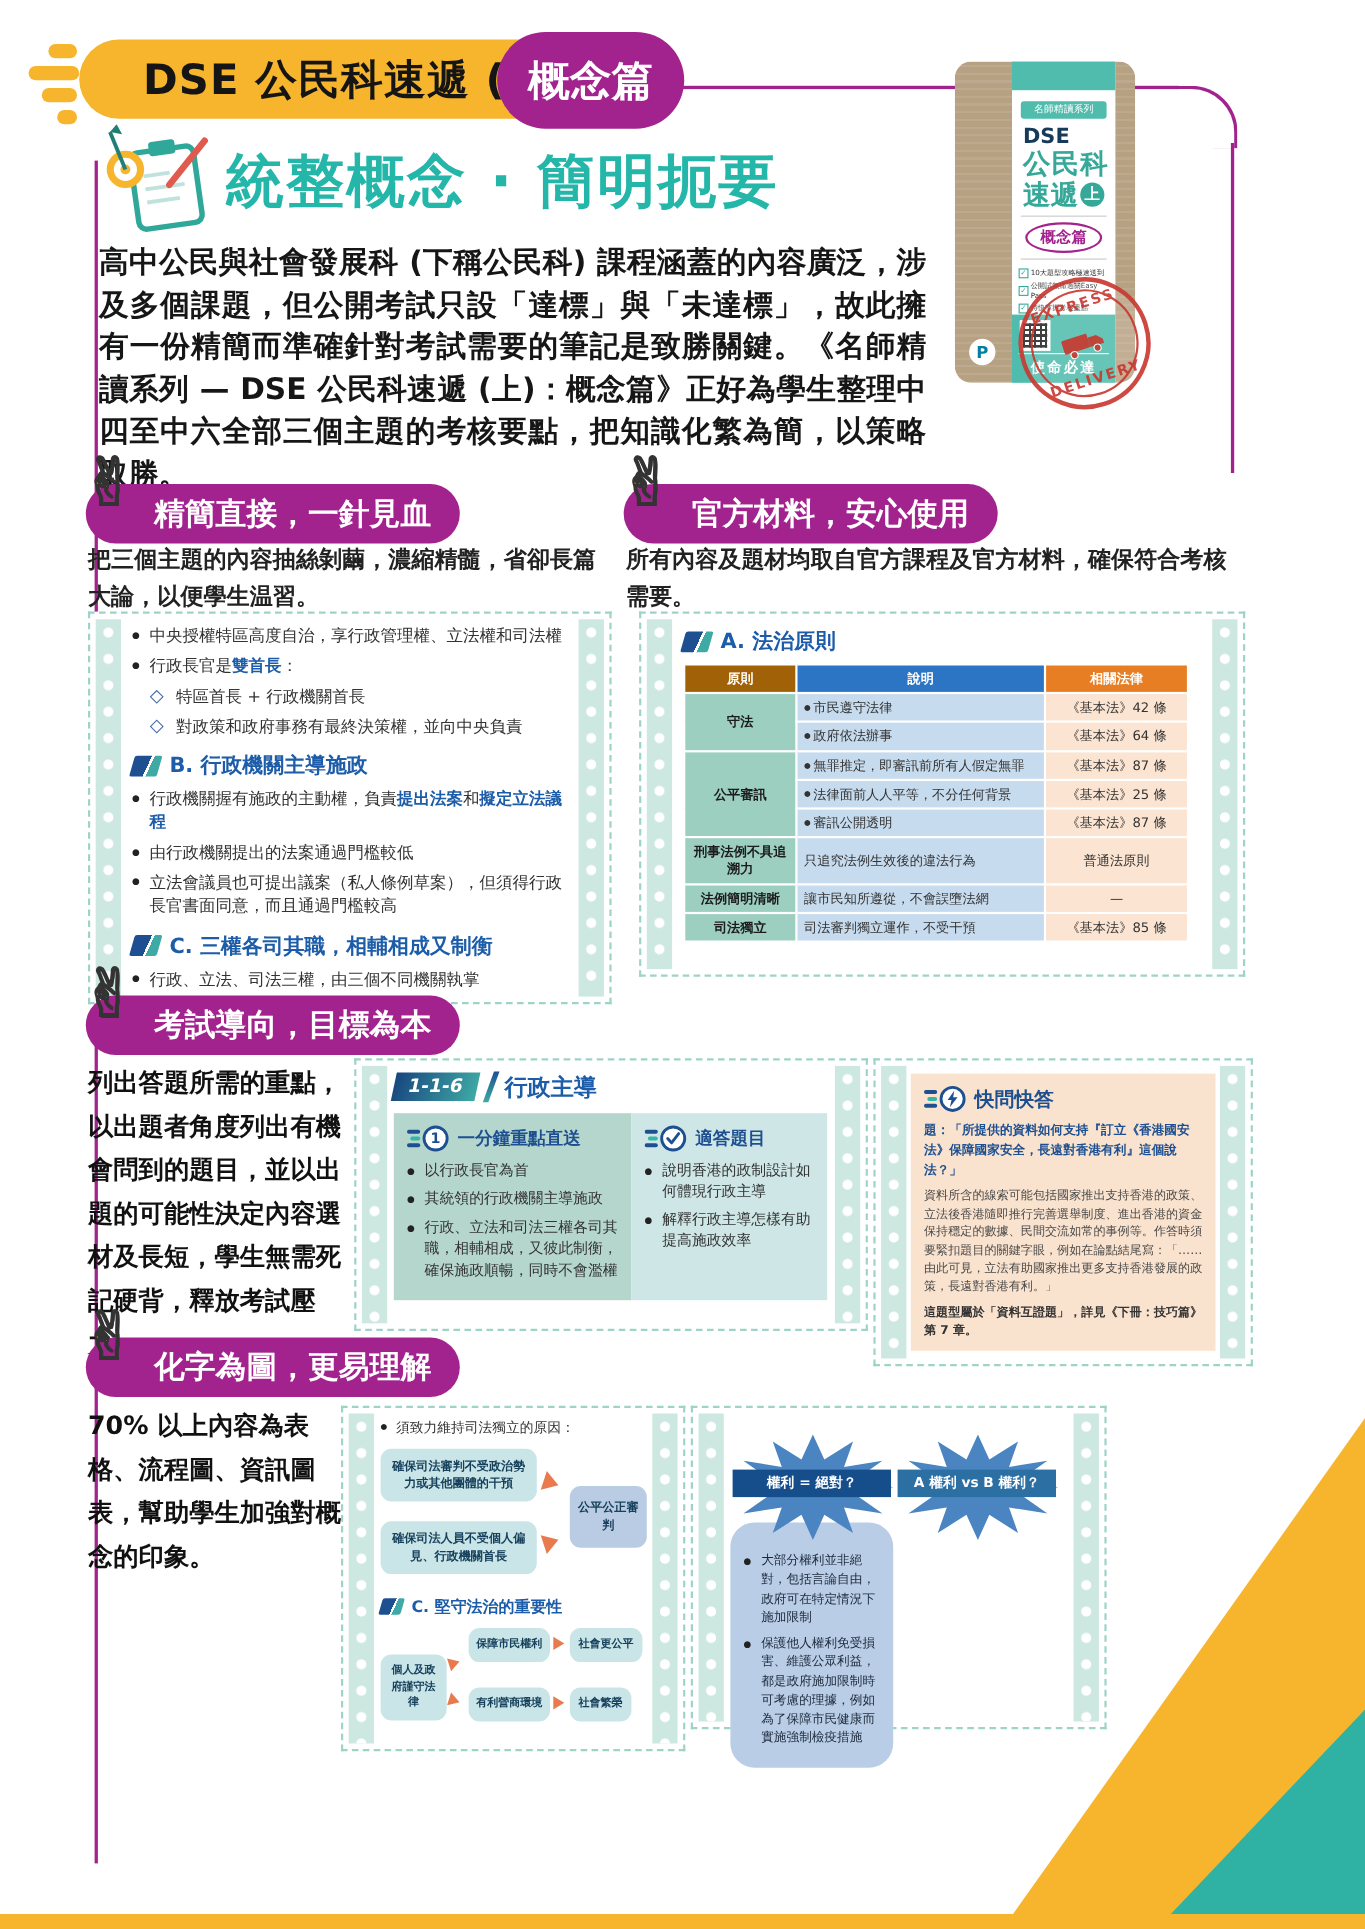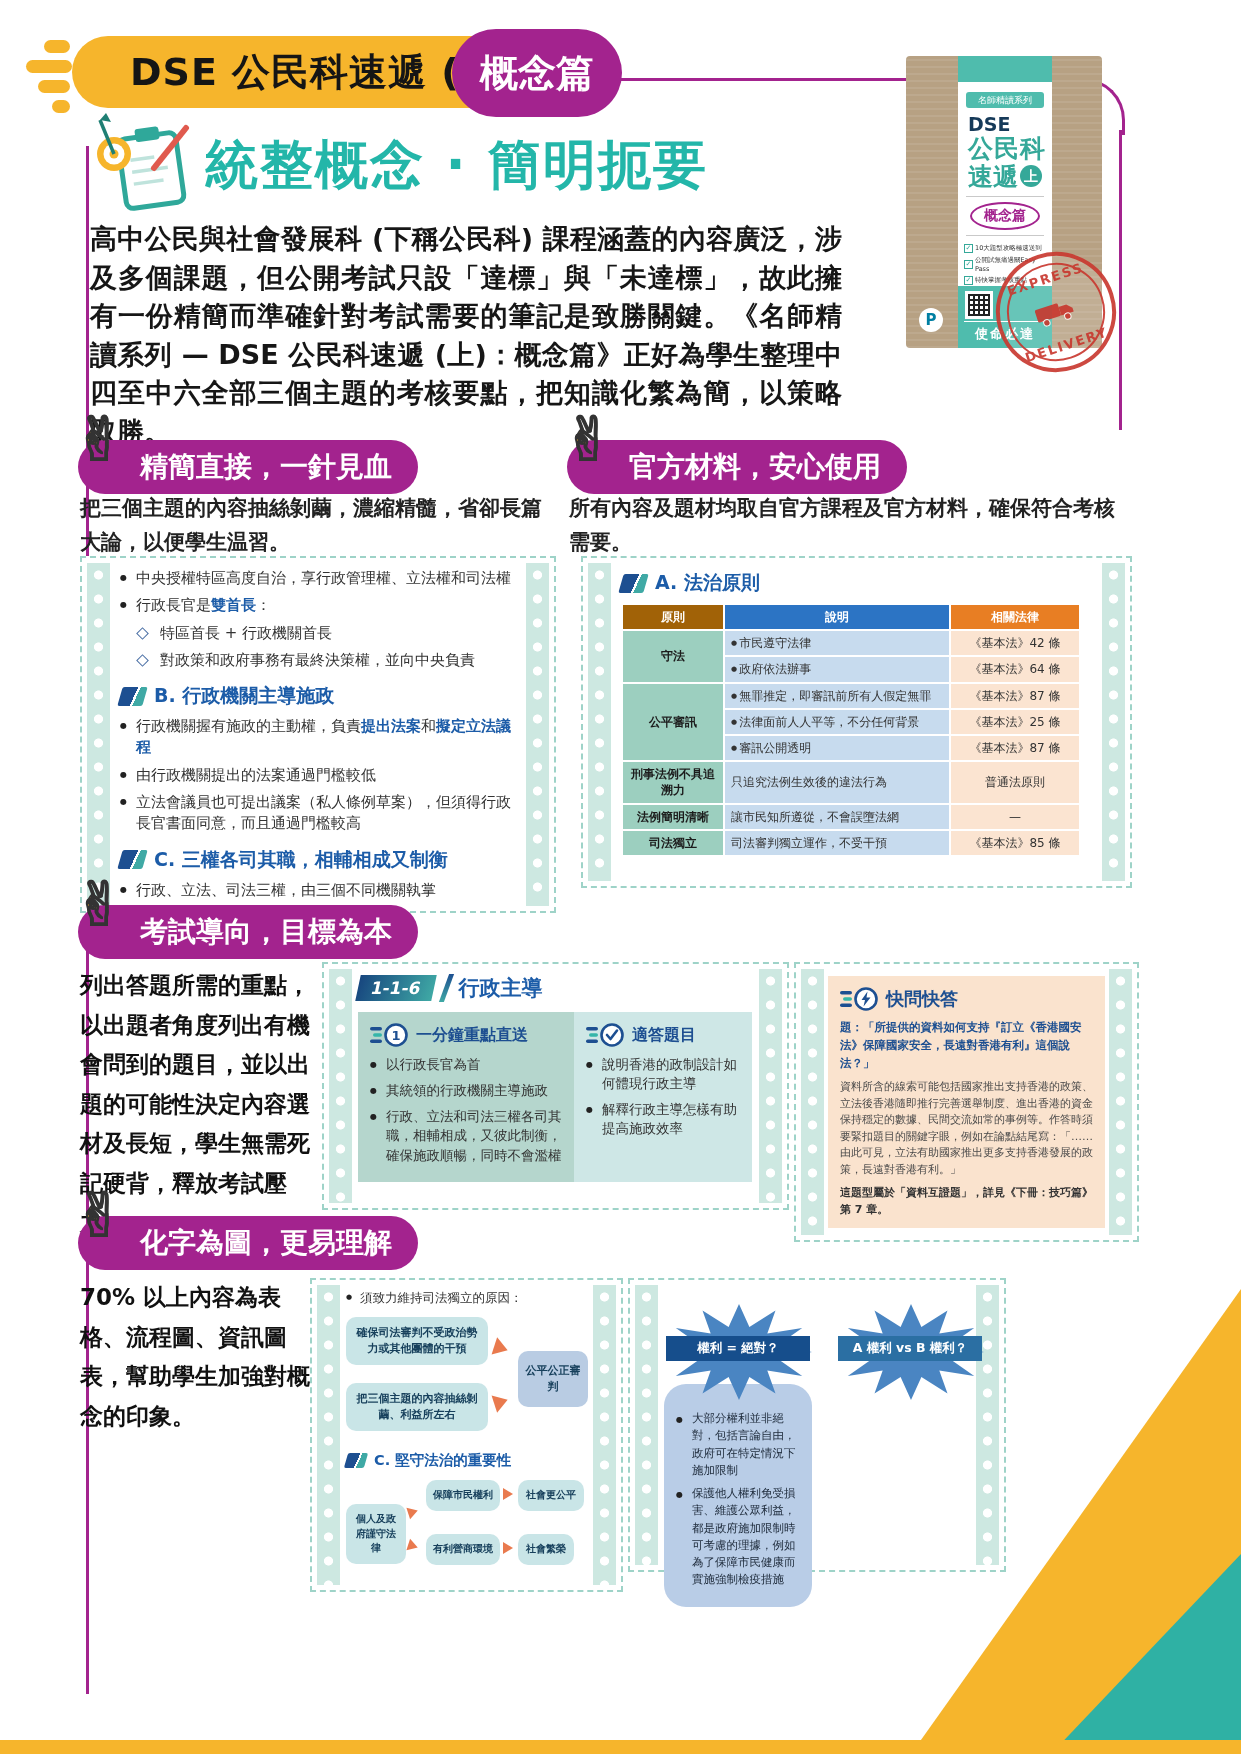--- a/index.html
+++ b/index.html
@@ -26,22 +26,22 @@
   .logo i:nth-child(2){left:0;top:20px;width:46px;}
   .logo i:nth-child(3){left:12px;top:40px;width:32px;}
   .logo i:nth-child(4){left:26px;top:60px;width:18px;}
   .hpill{position:absolute;left:72px;top:36px;width:472px;height:72px;background:#F6B52C;
          border-radius:36px;line-height:72px;padding-left:58px;box-sizing:border-box;
          font-size:38px;font-weight:800;color:#151515;letter-spacing:1px;white-space:nowrap;}
   .hbadge{position:absolute;left:452px;top:29px;width:170px;height:88px;background:#A3238E;
           border-radius:46px;color:#fff;font-size:38px;font-weight:800;text-align:center;line-height:88px;}
 
   
-  .book{position:absolute;left:868px;top:56px;width:196px;height:292px;background:#B7A183;border-radius:4px;
-        background-image:repeating-linear-gradient(0deg,rgba(255,255,255,.09) 0 2px,rgba(0,0,0,0) 2px 7px);margin-left:38px;}
+  .book{position:absolute;left:868px;top:56px;width:164px;height:292px;background:#B7A183;border-radius:15px;
+        background-image:repeating-linear-gradient(0deg,rgba(255,255,255,.09) 0 2px,rgba(0,0,0,0) 2px 7px);}
   .band{position:absolute;left:52px;top:0;width:94px;height:100%;background:#fff;}
   .band-top{height:26px;background:#4FBCAD;}
   .series{margin:10px auto 0;width:78px;height:16px;background:#4FBCAD;color:#fff;font-size:9px;
           line-height:16px;text-align:center;border-radius:3px;}
   .brand{font-size:19px;color:#163A59;font-weight:700;margin:5px 0 0 10px;}
   .bt1{font-size:25px;color:#35A899;font-weight:900;margin:0 0 0 10px;line-height:1.1;letter-spacing:1px;}
   .bt2{font-size:25px;color:#35A899;font-weight:900;margin:0 0 0 10px;line-height:1.15;}
   .vol{display:inline-block;width:22px;height:22px;background:#35A899;color:#fff;border-radius:50%;
        font-size:14px;line-height:22px;text-align:center;vertical-align:4px;margin-left:2px;font-weight:700;}
   .rule{height:1px;background:#C9C9C9;margin:5px 8px;}
@@ -421,21 +421,21 @@
     <span class="hand">✌</span>
     <span>化字為圖，更易理解</span>
   </div>
   <p class="fdesc lg" style="left:80px;top:1278px;width:238px;">70% 以上內容為表格、流程圖、資訊圖表，幫助學生加強對概念的印象。</p>
 
   <div class="sbox" style="left:310px;top:1278px;width:309px;min-height:290px;">
     <div class="sc" style="margin:10px 34px;">
       <div class="jintro">須致力維持司法獨立的原因：</div>
       <div class="flow1">
         <div class="jb" style="left:0;top:4px;width:142px;">確保司法審判不受政治勢力或其他團體的干預</div>
-        <div class="jb" style="left:0;top:70px;width:142px;">把三個主題的內容抽絲剝繭、利益所左右</div>
+        <div class="jb" style="left:0;top:70px;width:142px;">確保司法人員不受個人偏見、行政機關首長</div>
         <div class="arrow" style="left:148px;top:26px;transform:rotate(18deg);"></div>
         <div class="arrow" style="left:148px;top:80px;transform:rotate(-18deg);"></div>
         <div class="jb jres" style="left:172px;top:38px;width:70px;padding:12px 6px;">公平公正審判</div>
       </div>
       <div class="c-head">
         <span class="pi"></span>
         <span>C. 堅守法治的重要性</span>
       </div>
       <div class="flow2">
         <div class="jb" style="left:0;top:24px;width:60px;font-size:10px;">個人及政府謹守法律</div>
@@ -460,21 +460,21 @@
           </svg>
           <div class="rbanner rb1">權利 = 絕對？</div>
         </div>
         <div class="rbody">
           <ul class="blist">
             <li><span>大部分權利並非絕對，包括言論自由，政府可在特定情況下施加限制</span></li>
             <li><span>保護他人權利免受損害、維護公眾利益，都是政府施加限制時可考慮的理據，例如為了保障市民健康而實施強制檢疫措施</span></li>
           </ul>
         </div>
       </div>
-      <div class="rcard" style="left:172px;width:148px;">
+      <div class="rcard" style="left:150px;width:148px;">
         <div class="rburst">
           <svg width="150" height="100" viewBox="0 0 150 100">
             <polygon fill="#4A85C2" points="148,50 113.6,56.7 138.2,74 103.3,68.4 111.5,91.6 85.4,75.1 75,98 64.6,75.1 38.5,91.6 46.7,68.4 11.8,74 36.4,56.7 2,50 36.4,43.3 11.8,26 46.7,31.6 38.5,8.4 64.6,24.9 75,2 85.4,24.9 111.5,8.4 103.3,31.6 138.2,26 113.6,43.3"></polygon>
           </svg>
           <div class="rbanner rb2">A 權利 vs B 權利？</div>
         </div>
       </div>
     </div>
   </div>
 

